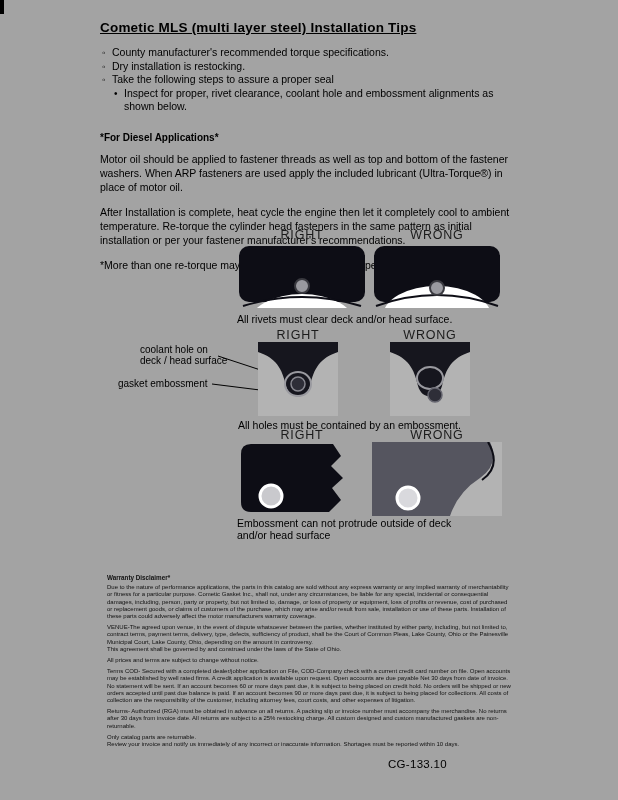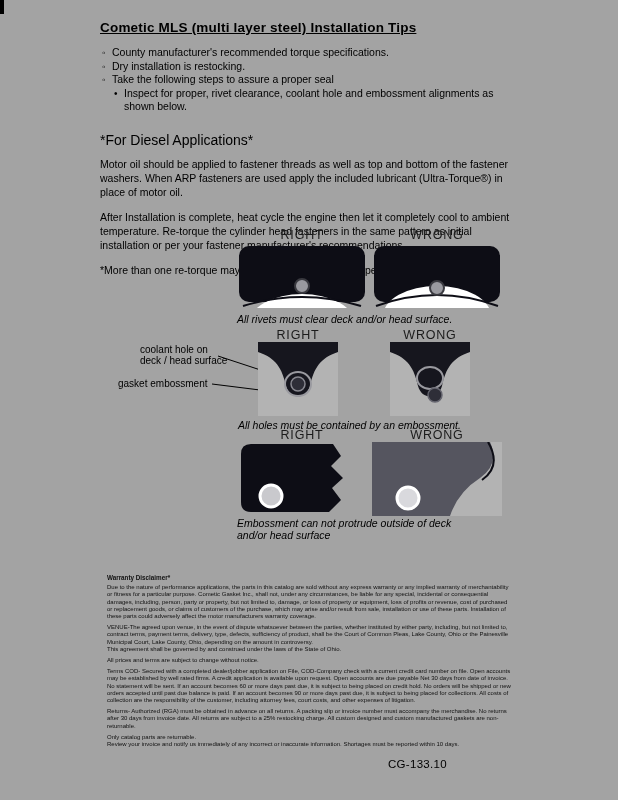--- a/index.html
+++ b/index.html
@@ -22,27 +22,27 @@
     letter-spacing:0.2px;
   }
   .bullets { font-size:10.5px; line-height:13.5px; }
   .b { position:relative; padding-left:12px; }
   .b .mk { position:absolute; left:2px; top:0; }
   .b.main .mk::before { content:"◦"; font-size:10px; }
   .b.sub { padding-left:24px; }
   .b.sub .mk { left:14px; }
   .b.sub .mk::before { content:"•"; font-size:10px; }
 
-  .diesel-heading { font-size:14px; font-weight:normal; margin-top:18px; margin-bottom:9px; }
+  .diesel-heading { font-size:10px; font-weight:bold; margin-top:18px; margin-bottom:9px; }
   .para { font-size:10.5px; line-height:14px; width:424px; margin-bottom:11px; }
 
   .diag { position:absolute; left:0; top:228px; width:568px; height:318px; }
   .diag .abs { position:absolute; }
   .rw-label { font-size:12.5px; letter-spacing:0.8px; text-align:center; color:#1b1b1b; }
-  .caption { font-size:10.5px; line-height:11.5px;font-style:italic; }
+  .caption { font-size:10.5px; line-height:11.5px; }
   .pointer-label { font-size:10px; line-height:11px; }
   .panel svg { display:block; }
 
   .disclaimer { position:absolute; left:107px; top:574px; width:406px; font-size:6px; line-height:7.2px; color:#111; }
   .disclaimer .dh { font-weight:bold; margin-bottom:3px; font-size:6.3px; }
   .disclaimer .dp { margin-bottom:4px; }
   .disclaimer .dp.tight { margin-bottom:0; }
 
   .footer { position:absolute; left:388px; top:758px; font-size:11.5px; letter-spacing:0.3px; }
 </style>

